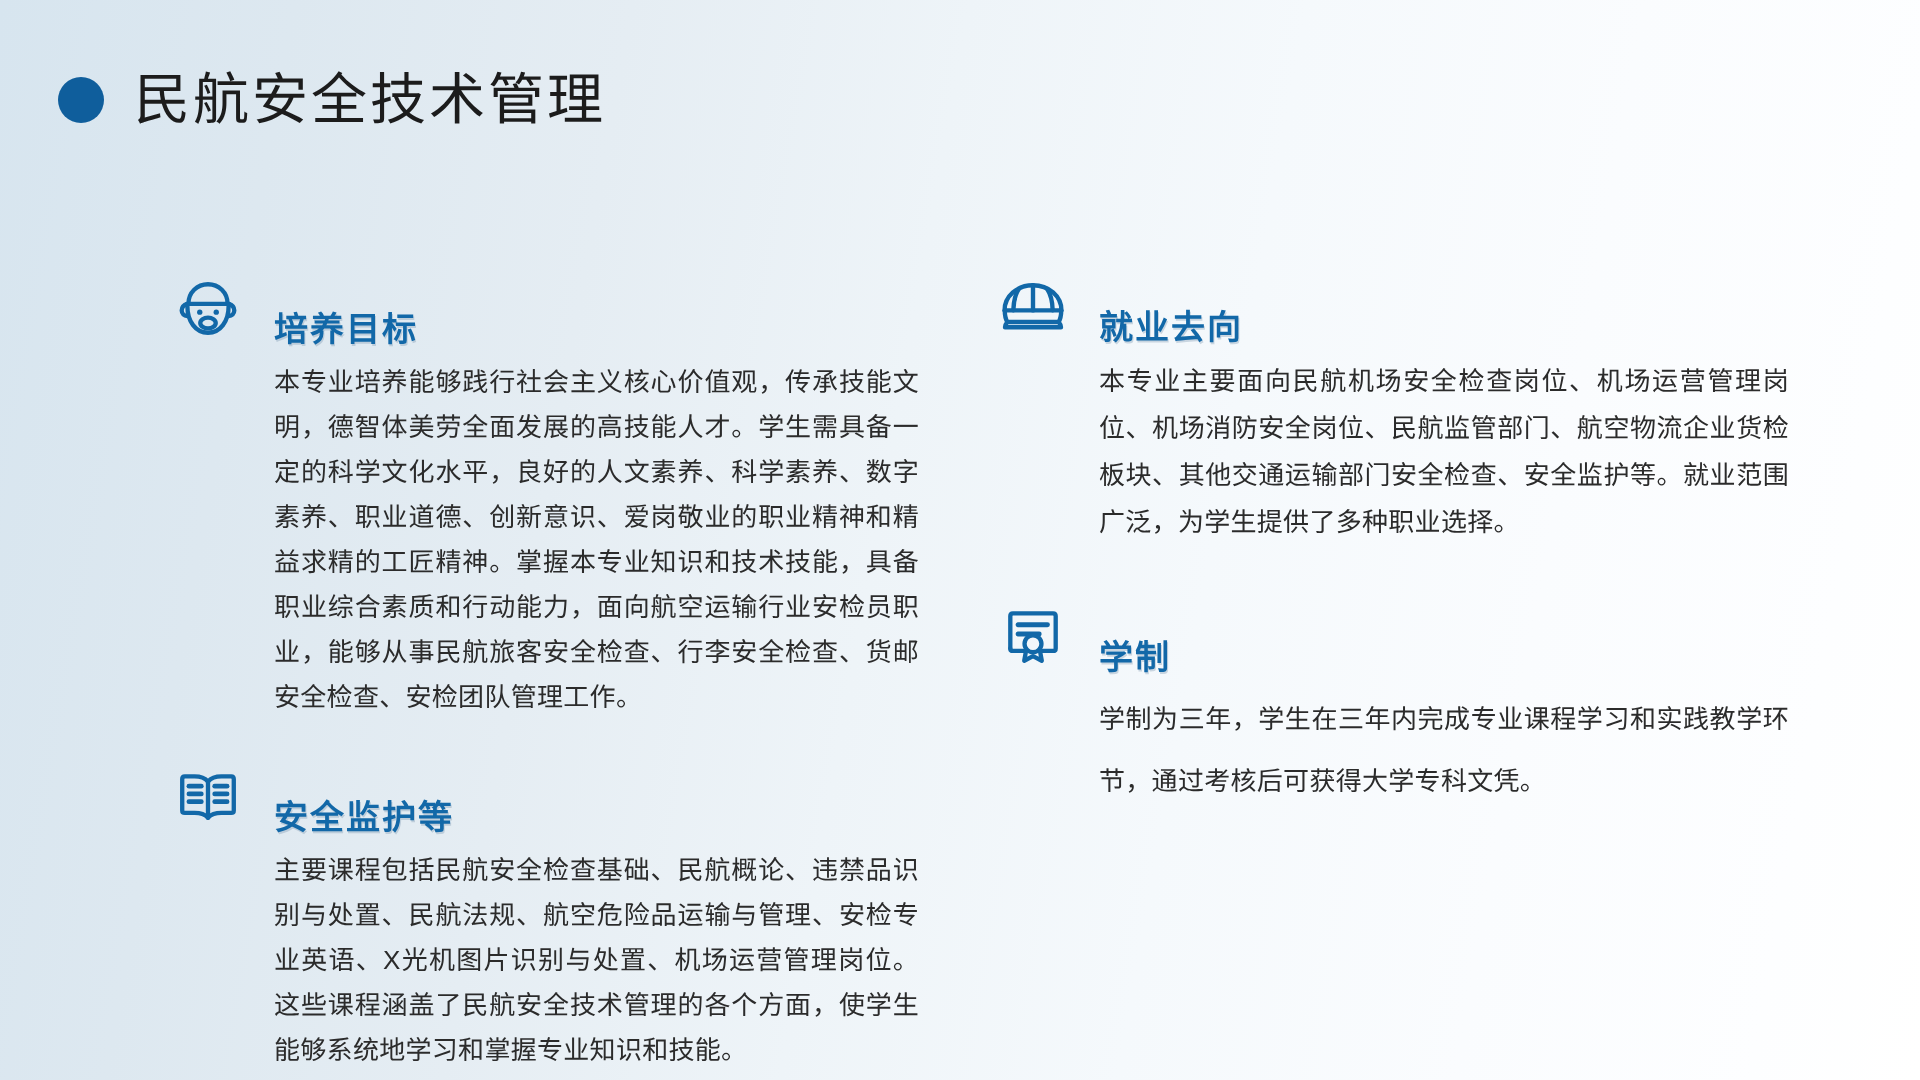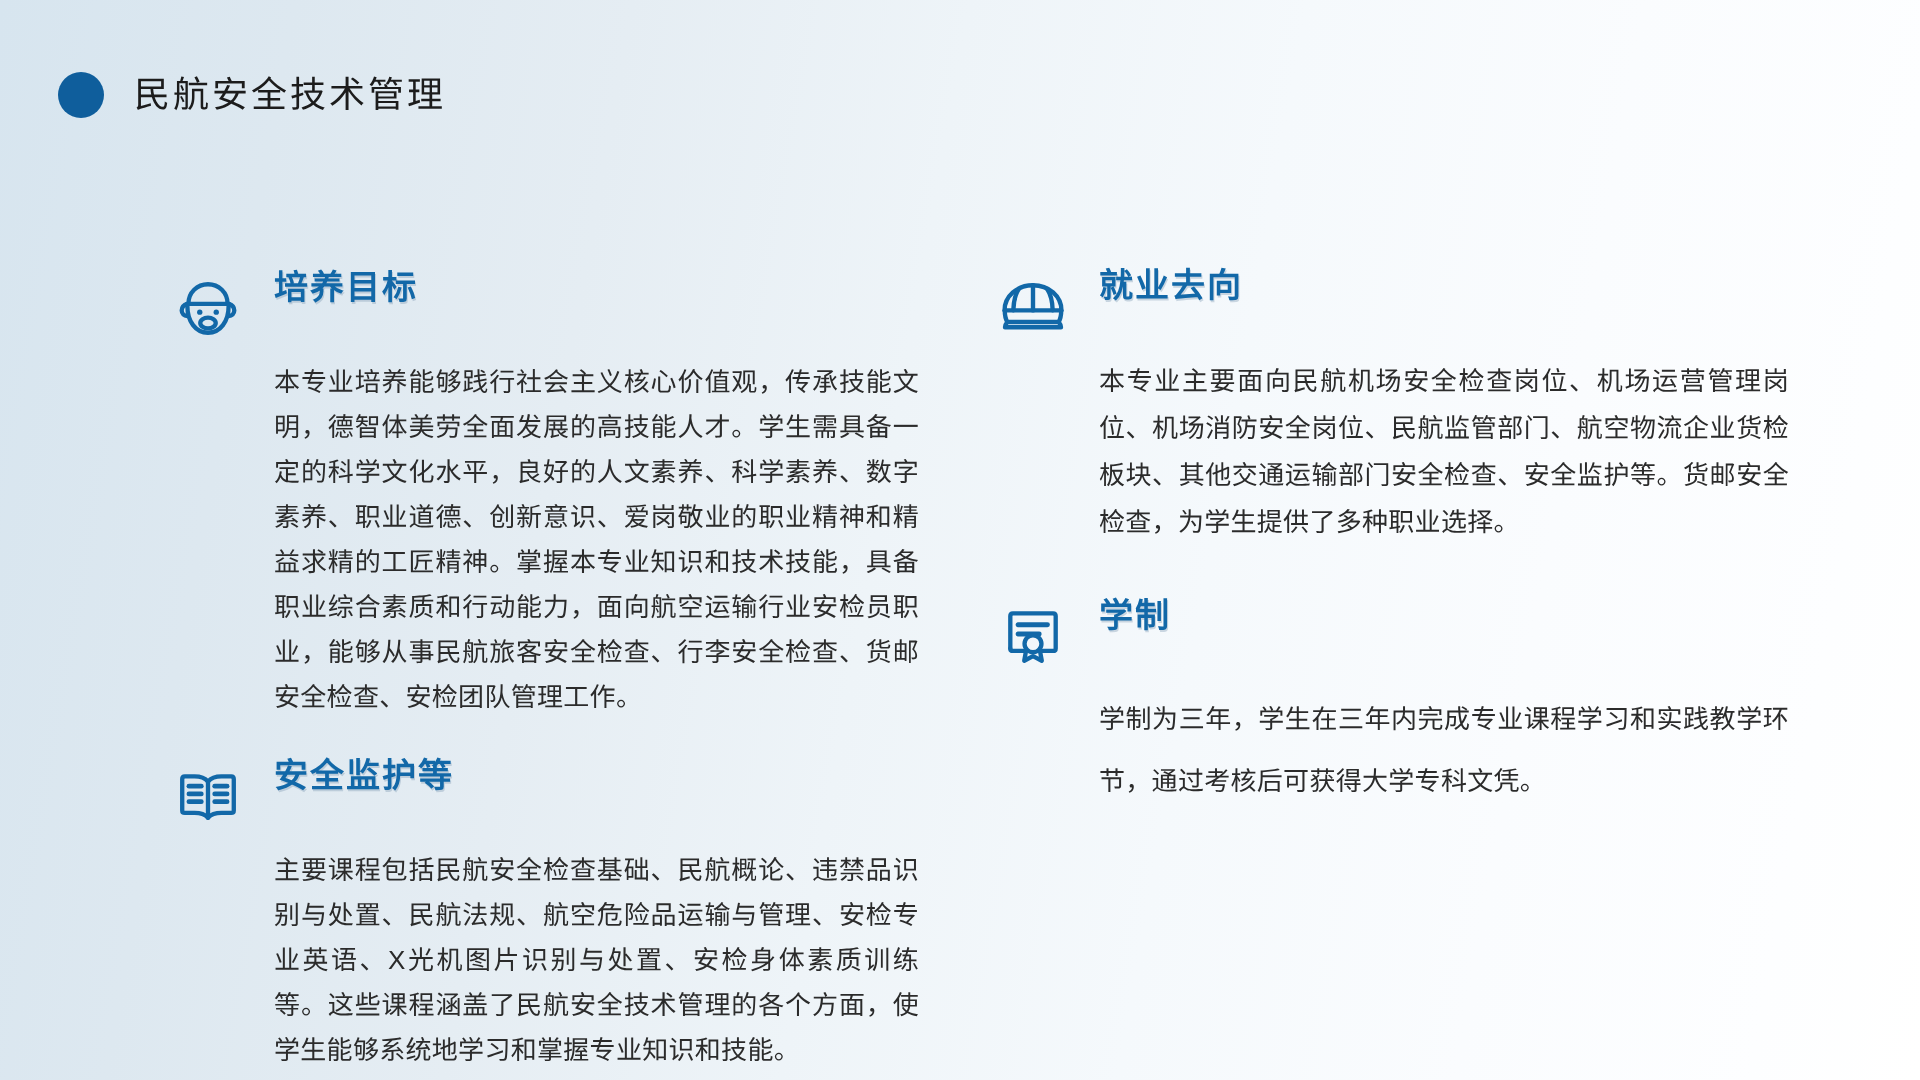--- a/index.html
+++ b/index.html
@@ -43,21 +43,21 @@
   .title-bullet {
     width: 46px;
     height: 46px;
     border-radius: 50%;
     background: #0f5e9c;
     flex: 0 0 auto;
   }
 
   .title-text {
     font-family: "Liberation Serif", "DejaVu Serif", serif;
-    font-size: 36px;
+    font-size: 56px;
     line-height: 1;
     color: #1c1c1c;
     letter-spacing: 3px;
     white-space: nowrap;
   }
 
   
   .columns {
     position: absolute;
     left: 0;
@@ -67,21 +67,21 @@
   }
 
   .col-left  { position: absolute; left: 170px;  top: 270px; width: 810px; }
   .col-right { position: absolute; left: 995px;  top: 268px; width: 830px; }
 
   .block { display: block; }
   .block + .block { margin-top: 38px; }
 
   .block-head {
     display: flex;
-    align-items: flex-start;
+    align-items: flex-end;
     gap: 28px;
     height: 76px;
   }
 
   .icon-box {
     width: 76px;
     height: 76px;
     flex: 0 0 76px;
     display: flex;
     align-items: center;
@@ -161,21 +161,21 @@
               <path d="M13.5 22.5 L25.5 22.5" stroke-width="4.6"></path>
               <path d="M13.5 30 L25.5 30" stroke-width="4.6"></path>
               <path d="M13.5 37.5 L25.5 37.5" stroke-width="4.6"></path>
               <path d="M38.5 22.5 L50.5 22.5" stroke-width="4.6"></path>
               <path d="M38.5 30 L50.5 30" stroke-width="4.6"></path>
               <path d="M38.5 37.5 L50.5 37.5" stroke-width="4.6"></path>
             </svg>
           </span>
           <h2 class="block-title">安全监护等</h2>
         </div>
-        <p class="block-body">主要课程包括民航安全检查基础、民航概论、违禁品识别与处置、民航法规、航空危险品运输与管理、安检专业英语、X光机图片识别与处置、安检身体素质训练等。这些课程涵盖了民航安全技术管理的各个方面，使学生能够系统地学习和掌握专业知识和技能。</p>
+        <p class="block-body">主要课程包括民航安全检查基础、民航概论、违禁品识别与处置、民航法规、航空危险品运输与管理、安检专业英语、X光机图片识别与处置、机场运营管理岗位。这些课程涵盖了民航安全技术管理的各个方面，使学生能够系统地学习和掌握专业知识和技能。</p>
       </section>
 
     </div>
 
     <div class="col-right">
 
       <section class="block">
         <div class="block-head">
           <span class="icon-box">
             <svg width="70" height="70" viewBox="0 0 64 64" fill="none" stroke="#1268a8" stroke-width="4" stroke-linecap="round" stroke-linejoin="round">
@@ -183,21 +183,21 @@
               <path d="M32 13 L32 36"></path>
               <path d="M19 16.5 C16 21 14.2 28 14 36"></path>
               <path d="M45 16.5 C48 21 49.8 28 50 36"></path>
               <path d="M6.2 36 L57.8 36"></path>
               <path d="M6.2 36 C6.2 40.5 7 44 8.6 46.6 L55.4 46.6 C57 44 57.8 40.5 57.8 36"></path>
               <path d="M8.6 46.6 C7.2 48.3 6.4 50 6.4 51.4 L57.6 51.4 C57.6 50 56.8 48.3 55.4 46.6"></path>
             </svg>
           </span>
           <h2 class="block-title">就业去向</h2>
         </div>
-        <p class="block-body">本专业主要面向民航机场安全检查岗位、机场运营管理岗位、机场消防安全岗位、民航监管部门、航空物流企业货检板块、其他交通运输部门安全检查、安全监护等。货邮安全检查，为学生提供了多种职业选择。</p>
+        <p class="block-body">本专业主要面向民航机场安全检查岗位、机场运营管理岗位、机场消防安全岗位、民航监管部门、航空物流企业货检板块、其他交通运输部门安全检查、安全监护等。就业范围广泛，为学生提供了多种职业选择。</p>
       </section>
 
       <section class="block">
         <div class="block-head">
           <span class="icon-box">
             <svg width="66" height="66" viewBox="0 0 64 64" fill="none" stroke="#1268a8" stroke-width="4.2" stroke-linecap="round" stroke-linejoin="round">
               <path d="M10 44 L10 12.5 C10 11 11 10 12.5 10 L51.5 10 C53 10 54 11 54 12.5 L54 44 C54 45.5 53 46.5 51.5 46.5 L40.5 46.5"></path>
               <path d="M10 44 C10 45.5 11 46.5 12.5 46.5 L23.5 46.5"></path>
               <path d="M17.5 21 L46 21" stroke-width="4.8"></path>
               <path d="M17.5 30 L38 30" stroke-width="4.8"></path>

